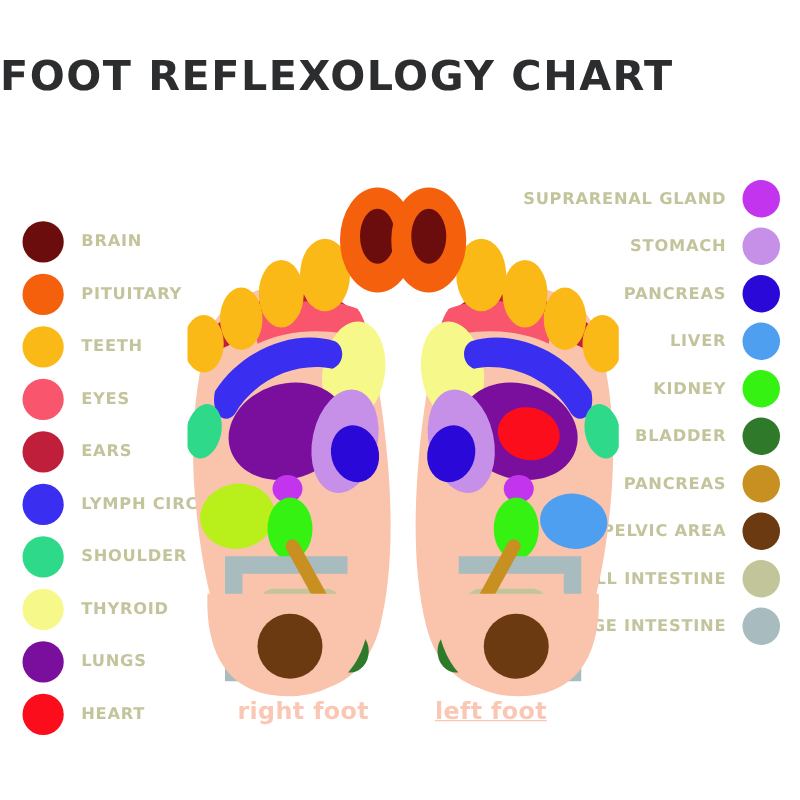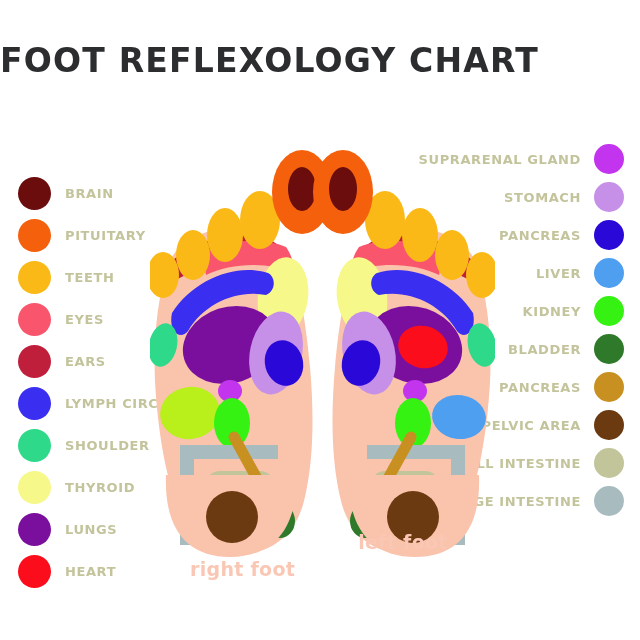--- a/index.html
+++ b/index.html
@@ -78,21 +78,21 @@
   .foot-caption {
     position: absolute;
     font-family: "DejaVu Sans", sans-serif;
     font-weight: bold;
     font-size: 19px;
     color: #f9c7b4;
     letter-spacing: 0.3px;
     white-space: nowrap;
   }
   #caption-right { left: 190px; top: 558px; width: 110px; text-align: left; }
-  #caption-left  { left: 348px; top: 531px; width: 110px; text-align: center; }
+  #caption-left  { left: 348px; top: 558px; width: 110px; text-align: left; text-decoration: underline; }
 </style>
 </head>
 <body>
 
 <div id="page">
 
   <div id="chart-title">FOOT REFLEXOLOGY CHART</div>
 
   <div class="legend" id="legend-left">
     <div class="legend-item">

